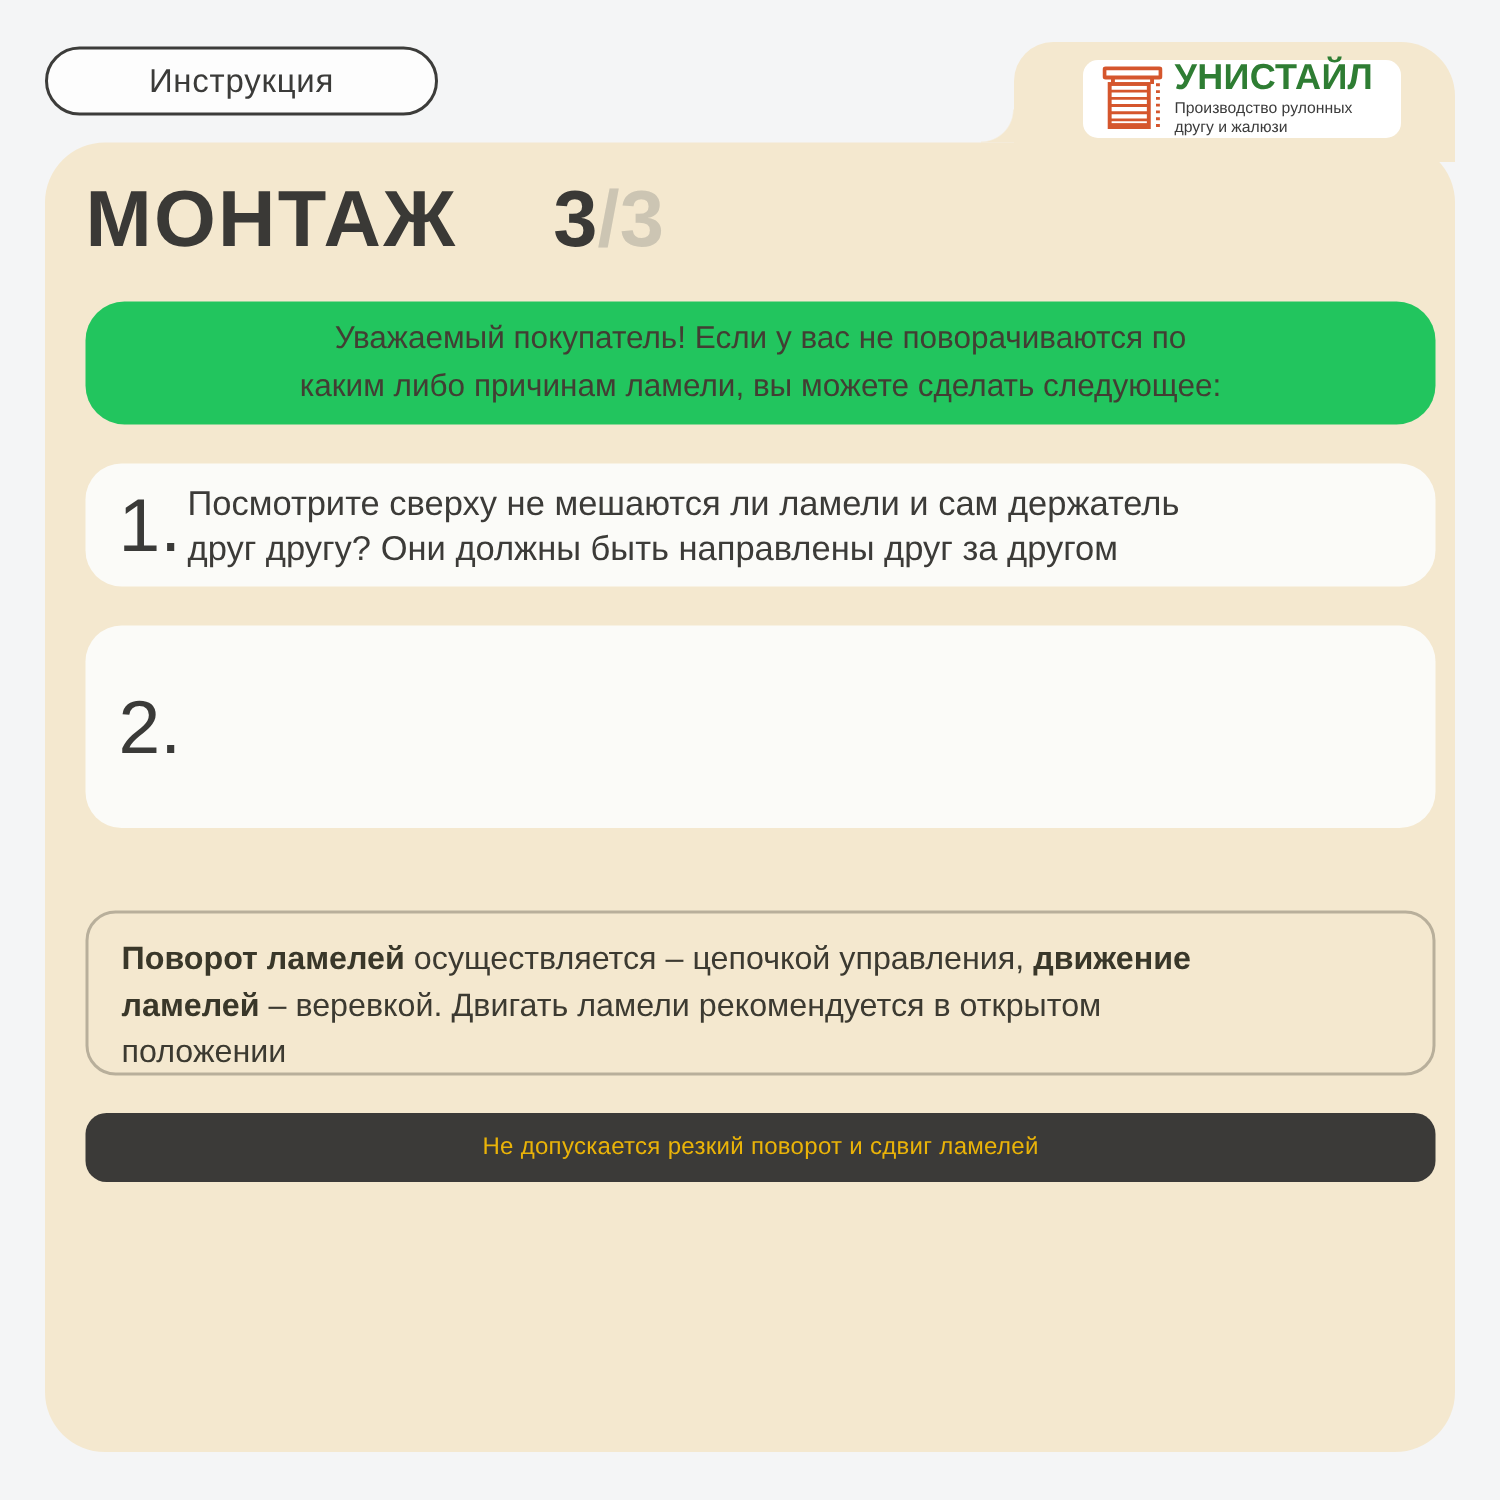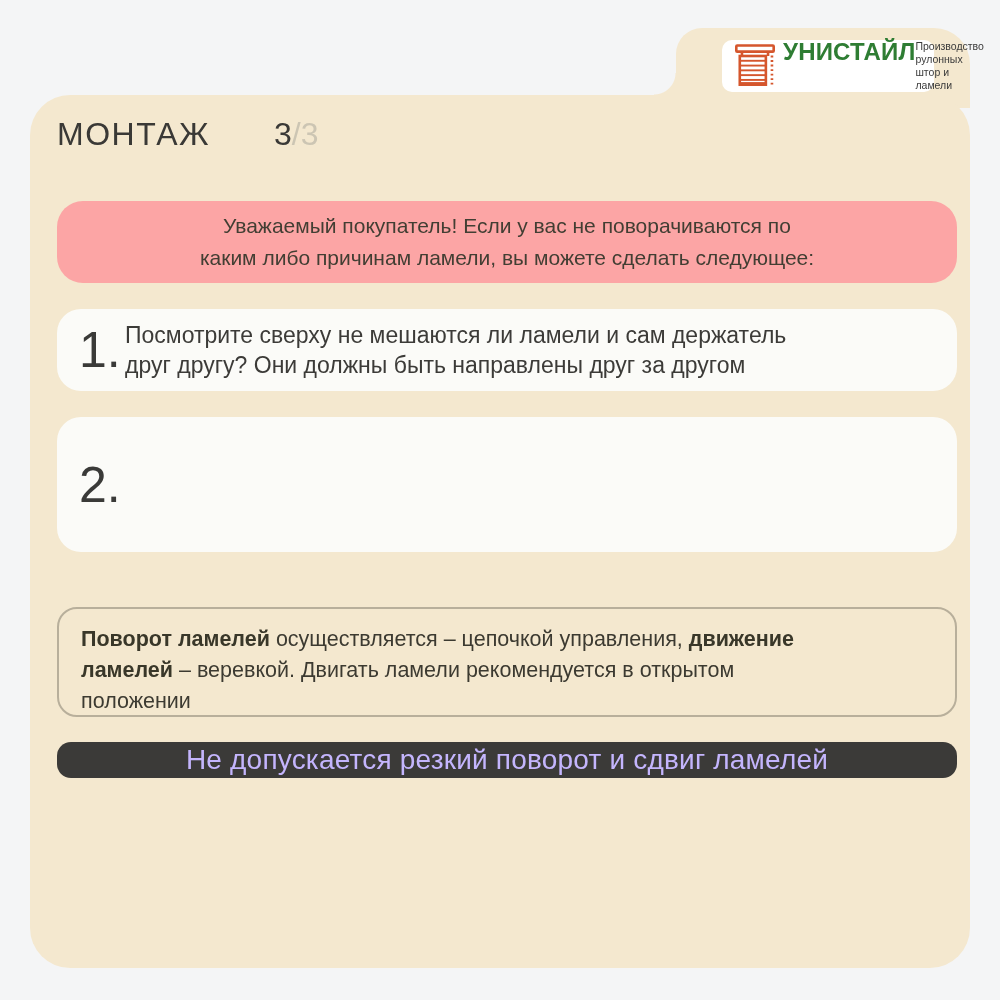--- a/index.html
+++ b/index.html
@@ -47,46 +47,46 @@
   
   .logo-box {
     position: absolute; left: 722px; top: 40px;
     width: 212px; height: 52px;
     background: #ffffff;
     border-radius: 10px;
     display: flex; align-items: center;
     padding-left: 13px; gap: 8px;
   }
   .logo-icon { flex: 0 0 auto; display: block; }
-  .logo-text { display: flex; flex-direction: row; line-height: 1; }
+  .logo-text { display: flex; flex-direction: column; line-height: 1; }
   .logo-name {
     color: #2e7d33; font-weight: 700; font-size: 24px;
     letter-spacing: 0.2px; margin-bottom: 2px;
   }
   .logo-tagline {
     color: #3b3b3b; font-size: 10.5px; line-height: 13px;
     white-space: pre-line; font-weight: 400;
   }
 
   
   .title-row {
     position: absolute; left: 57px; top: 116px;
     display: flex; align-items: center;
-    font-weight: 400; font-size: 32px; letter-spacing: 1.5px;
+    font-weight: 700; font-size: 53px; letter-spacing: 1.5px;
     color: #3a3936;
   }
   .title-pages { margin-left: 64px; letter-spacing: 0; display: flex; }
   .page-current { color: #3a3936; }
   .page-sep, .page-total { color: #ccc5b3; }
 
   
   .notice {
     position: absolute; left: 57px; top: 201px;
     width: 900px; height: 82px;
-    background: #fca5a5;
+    background: #22c55e;
     border-radius: 26px;
     display: flex; align-items: center; justify-content: center;
     text-align: center;
     font-size: 21px; line-height: 32px; color: #423e33;
     white-space: pre-line; padding: 0 60px;
   }
 
   
   .step {
     position: absolute; left: 57px;
@@ -116,32 +116,33 @@
     border-radius: 20px;
     padding: 15px 22px;
     font-size: 21.5px; line-height: 31px; color: #3c3a31;
     white-space: pre-line;
   }
   .info-box b { font-weight: 700; color: #393729; }
 
   
   .warning-bar {
     position: absolute; left: 57px; top: 742px;
-    width: 900px; height: 36px;
+    width: 900px; height: 46px;
     background: #3b3a38;
     border-radius: 14px;
     display: flex; align-items: center; justify-content: center;
-    color: #c4b5fd; font-size: 28px; letter-spacing: 0.2px;
+    color: #eab308; font-size: 16px; letter-spacing: 0.2px;
   }
 </style>
 </head>
 <body>
 
 <div class="stage">
 
+  <button class="instruction-btn">Инструкция</button>
 
   <div class="card-tab"></div>
   <div class="tab-fillet"></div>
   <div class="card"></div>
 
   <div class="logo-box">
     <svg class="logo-icon" width="40" height="44" viewBox="0 0 46 50" fill="none" stroke="#d5562d" stroke-width="3">
       <rect x="1.5" y="1.5" width="43" height="7" rx="1"></rect>
       <line x1="8" y1="8.5" x2="8" y2="13.5"></line>
       <line x1="38" y1="8.5" x2="38" y2="13.5"></line>
@@ -152,21 +153,21 @@
         <line x1="5.5" y1="30" x2="35.5" y2="30"></line>
         <line x1="5.5" y1="35.5" x2="35.5" y2="35.5"></line>
         <line x1="5.5" y1="41" x2="35.5" y2="41"></line>
       </g>
       <line x1="42.5" y1="13" x2="42.5" y2="48" stroke-width="3" stroke-dasharray="2.2 3"></line>
       <rect x="5.5" y="43.5" width="30" height="3" fill="#d5562d" stroke="none"></rect>
     </svg>
     <div class="logo-text">
       <span class="logo-name">УНИСТАЙЛ</span>
       <span class="logo-tagline">Производство рулонных
-штор и ламели</span>
+другу и жалюзи</span>
     </div>
   </div>
 
   <div class="title-row">
     <span>МОНТАЖ</span>
     <span class="title-pages">
       <span class="page-current">3</span>
       <span class="page-sep">/</span>
       <span class="page-total">3</span>
     </span>

